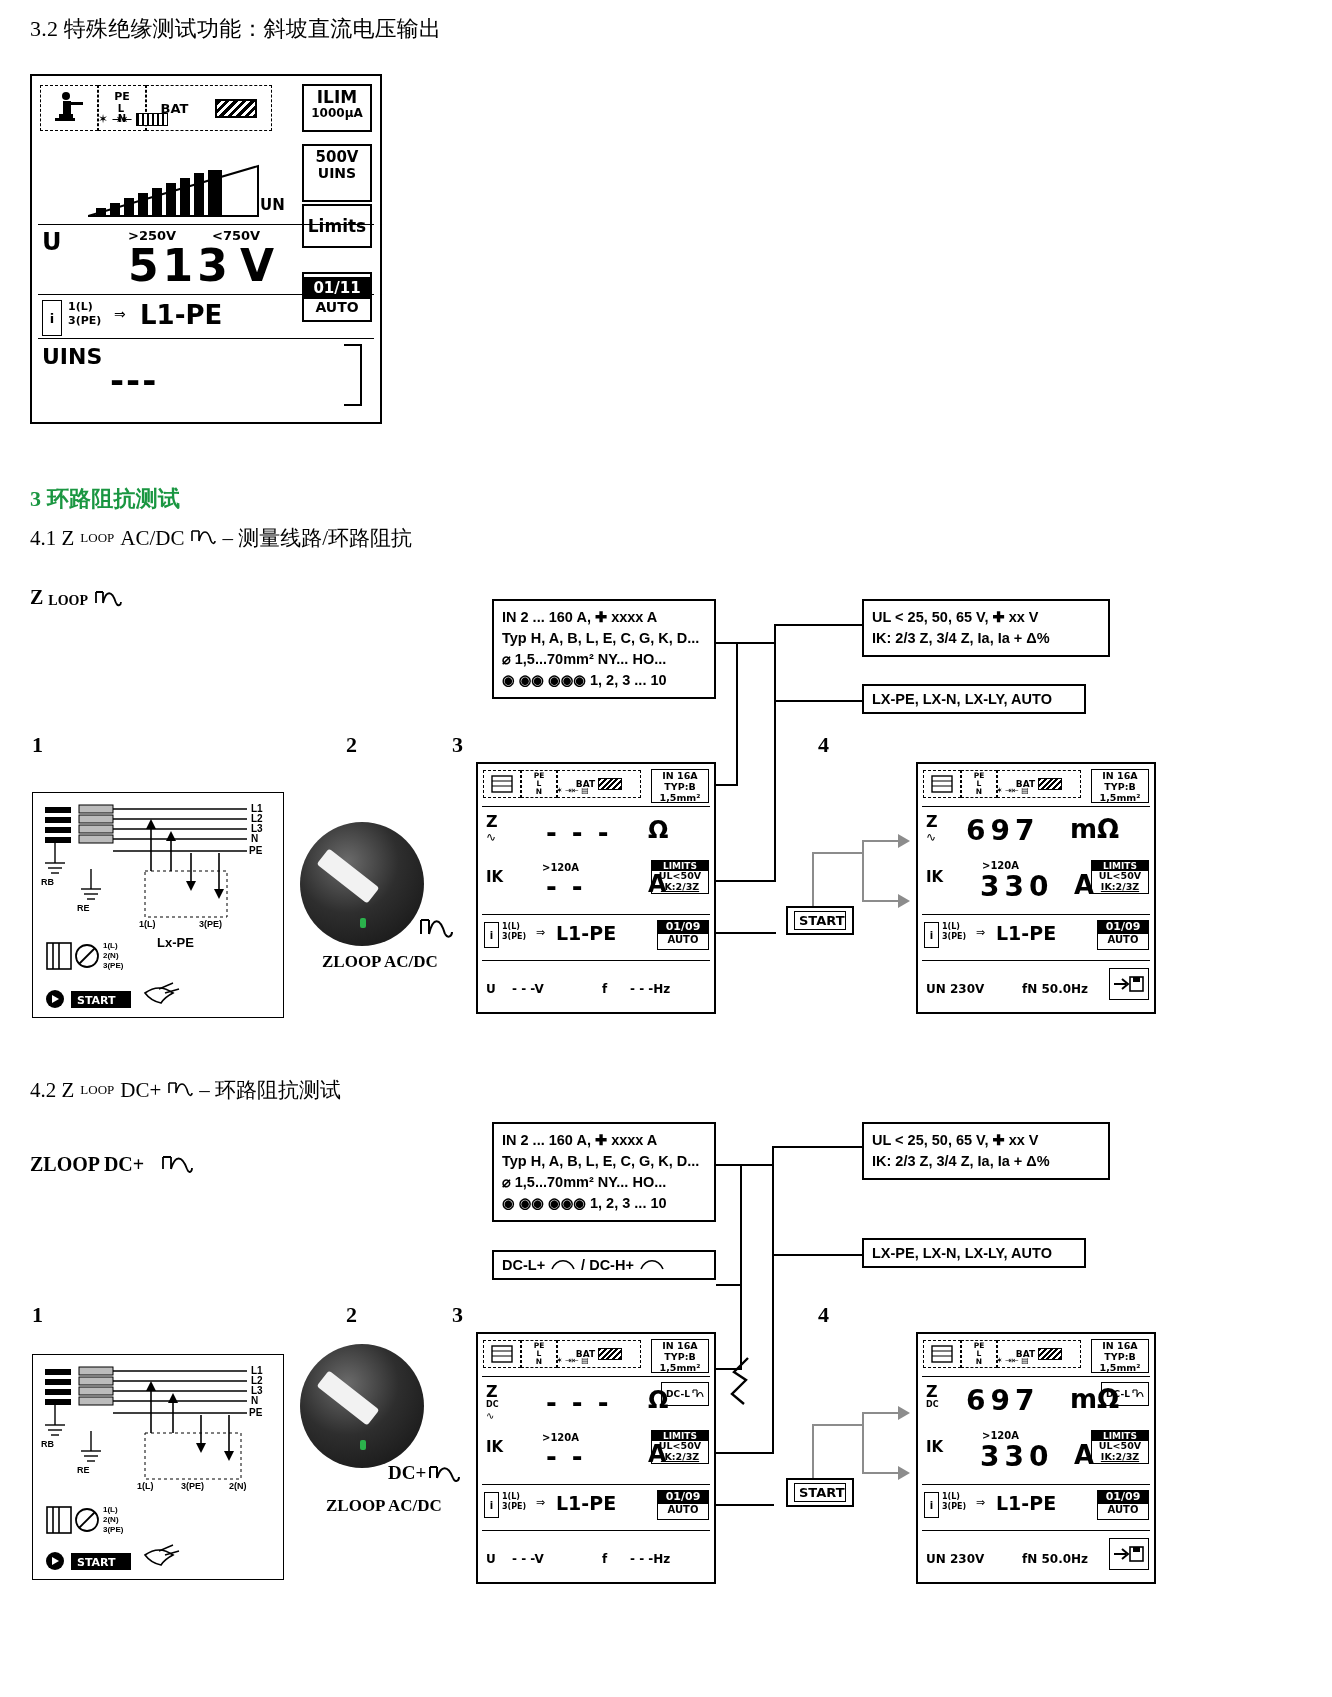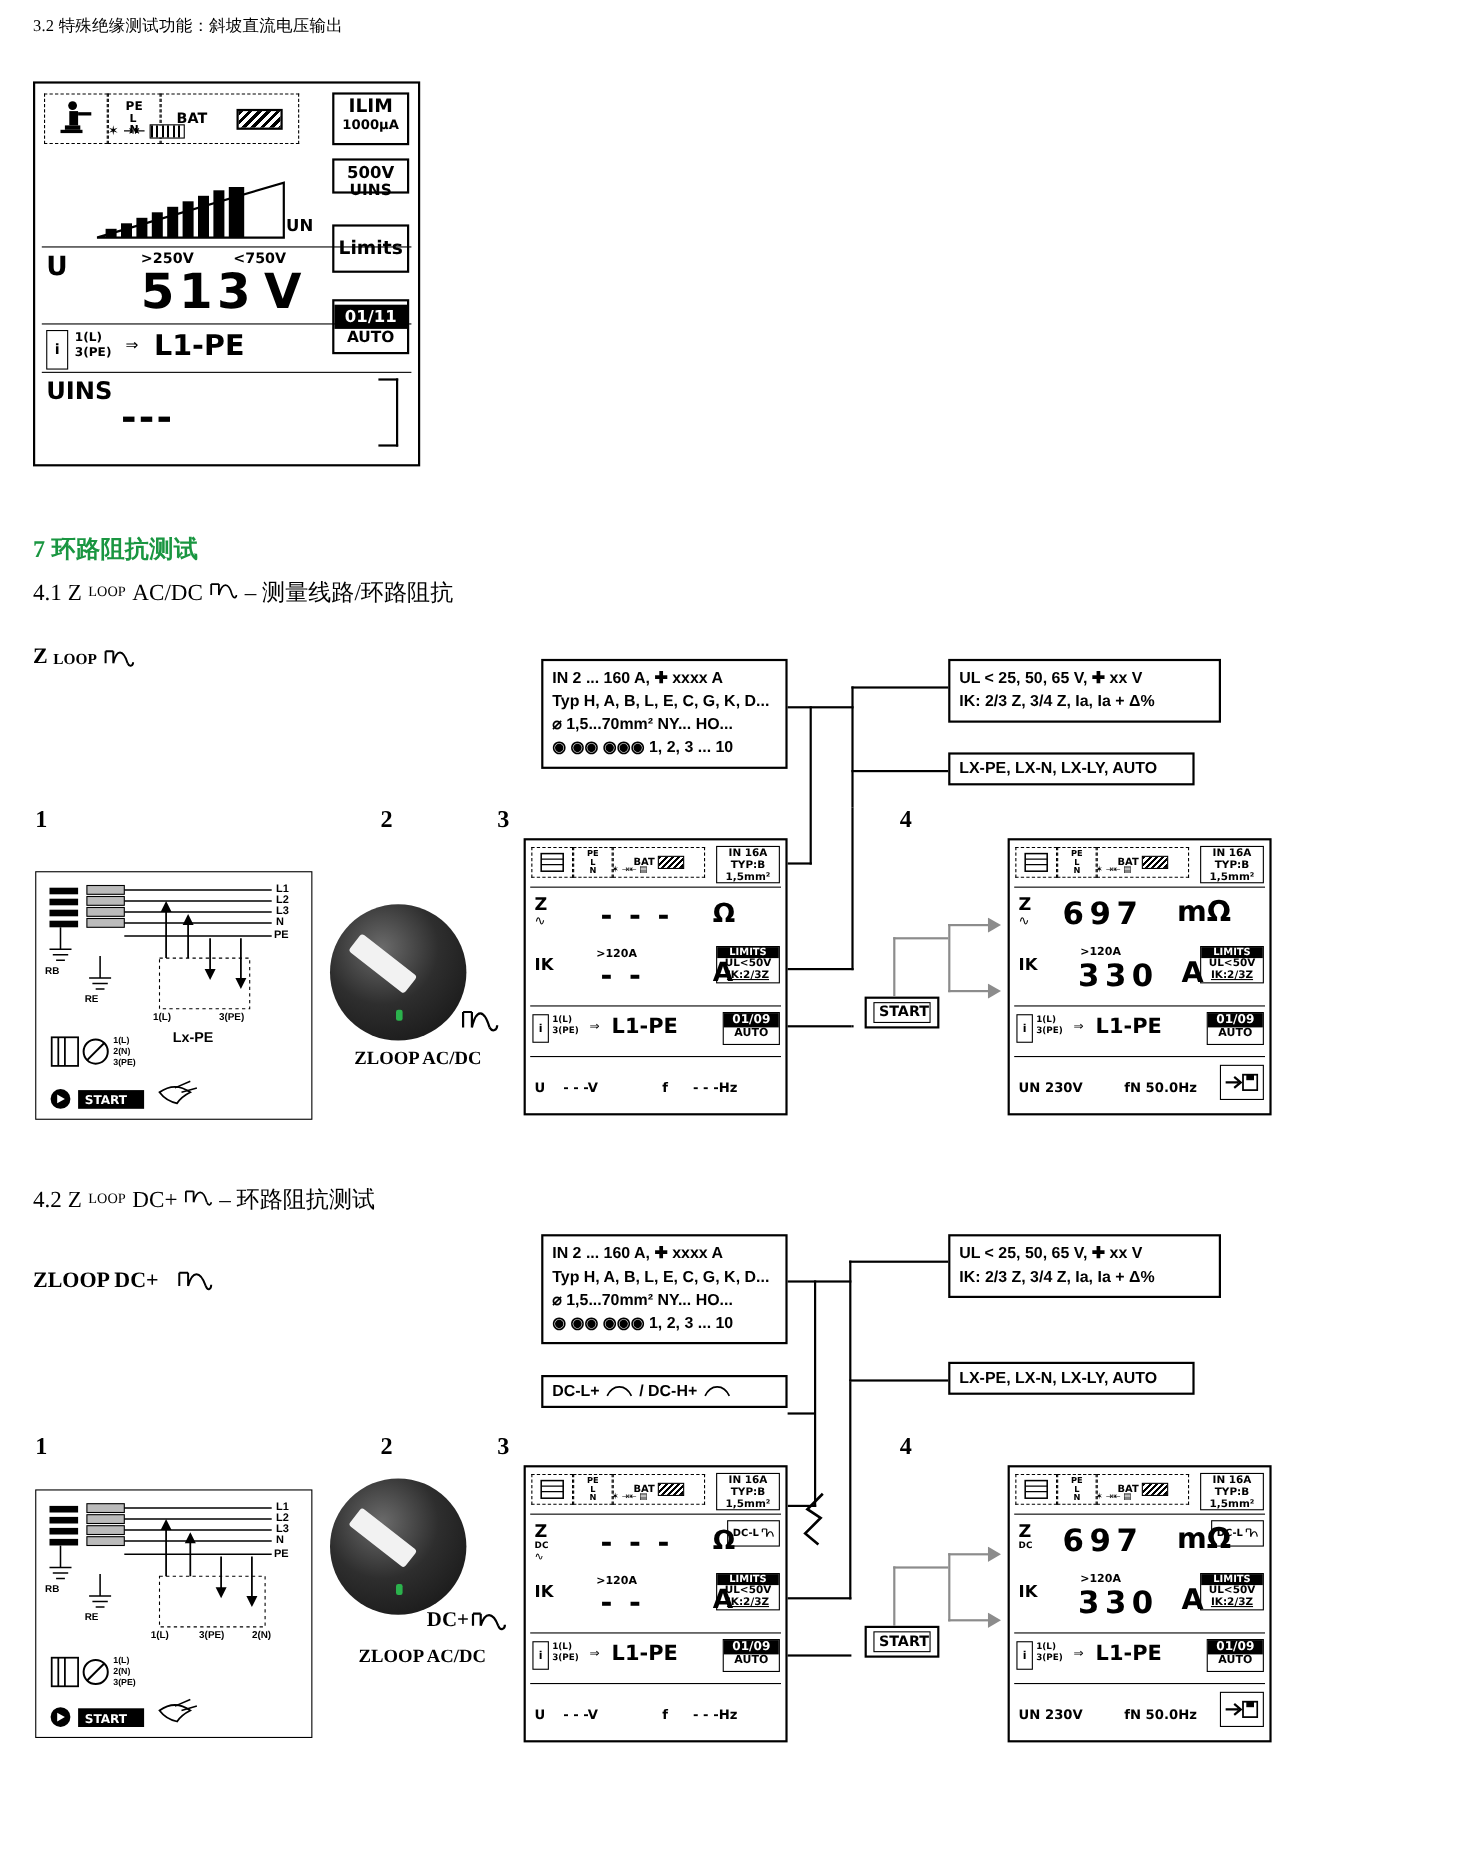--- a/index.html
+++ b/index.html
@@ -8,21 +8,21 @@
     background:#ffffff;
     font-family:"Liberation Sans", sans-serif;
     color:#000;
     position:relative;
   }
   .page{width:1332px;min-height:1697px;position:relative;padding:0;box-sizing:border-box;}
 
   
   .sec-head{
     font-family:"Liberation Serif", serif;
-    font-size:15px;
+    font-size:22px;
     margin:14px 0 0 30px;
     letter-spacing:.2px;
   }
   .sec-head.green{
     color:#1a9641;
     font-weight:bold;
     font-size:22px;
     margin-top:26px;
   }
   .sub-head{
@@ -156,21 +156,21 @@
     <div style="position:absolute;left:66px;top:36px;display:flex;align-items:center;gap:4px;">
       <span style="font-size:12px;">✶</span>
       <span style="font-size:12px;">⇥⇤</span>
       <span style="display:inline-block;width:30px;height:11px;border:1.5px solid #000;background:repeating-linear-gradient(90deg,#000 0 2px,#fff 2px 5px);"></span>
     </div>
 
     <div class="rightbtn" style="top:8px;height:48px;padding-top:3px;">
       <div style="font-size:17px;font-weight:bold;line-height:1;"><span>ILIM</span></div>
       <div style="font-size:12px;font-weight:bold;">1000µA</div>
     </div>
-    <div class="rightbtn" style="top:68px;height:32px;padding-top:4px;">
+    <div class="rightbtn" style="top:68px;height:58px;padding-top:4px;">
       <div style="font-size:15px;font-weight:bold;line-height:1.05;">500V</div>
       <div style="font-size:14px;font-weight:bold;line-height:1.05;">UINS</div>
     </div>
     <div class="rightbtn" style="top:128px;height:44px;display:flex;align-items:center;justify-content:center;">
       <span style="font-size:17px;font-weight:bold;">Limits</span>
     </div>
     <div class="rightbtn" style="top:196px;height:50px;padding-top:3px;text-align:center;">
       <div class="blackbtn" style="font-size:15px;padding:2px 0;">01/11</div>
       <div style="font-size:14px;font-weight:bold;">AUTO</div>
     </div>
@@ -211,21 +211,21 @@
     <div style="position:absolute;left:82px;top:230px;font-size:14px;">⇒</div>
     <div style="position:absolute;left:108px;top:224px;font-size:26px;font-weight:bold;">L1-PE</div>
 
     <div class="sepline" style="top:262px;"></div>
 
     <div style="position:absolute;left:10px;top:268px;font-size:22px;font-weight:bold;">UINS</div>
     <div style="position:absolute;left:78px;top:284px;font-size:34px;font-weight:bold;letter-spacing:2px;">---</div>
     <div style="position:absolute;right:18px;top:268px;width:16px;height:58px;border:2px solid #000;border-left:none;"></div>
   </div>
 
-  <div class="sec-head green" style="position:absolute;left:30px;top:470px;margin:0;">7  环路阻抗测试</div>
+  <div class="sec-head green" style="position:absolute;left:30px;top:470px;margin:0;">3  环路阻抗测试</div>
 
   <div class="sub-head" style="position:absolute;left:30px;top:510px;margin:0;">
     <span>4.1 Z</span>
       <span class="sub">LOOP</span>
       <span> AC/DC</span>
     <svg width="26" height="22" viewBox="0 0 26 22">
         <path d="M2 14 L2 4 M2 4 L9 4 M9 4 L9 14 M9 14 C12 2, 18 2, 21 14" stroke="#000" stroke-width="1.6" fill="none"></path>
         <path d="M21 14 C23 18, 25 16, 25 14" stroke="#000" stroke-width="1.6" fill="none"></path>
       </svg>
     <span> – 测量线路/环路阻抗</span>

